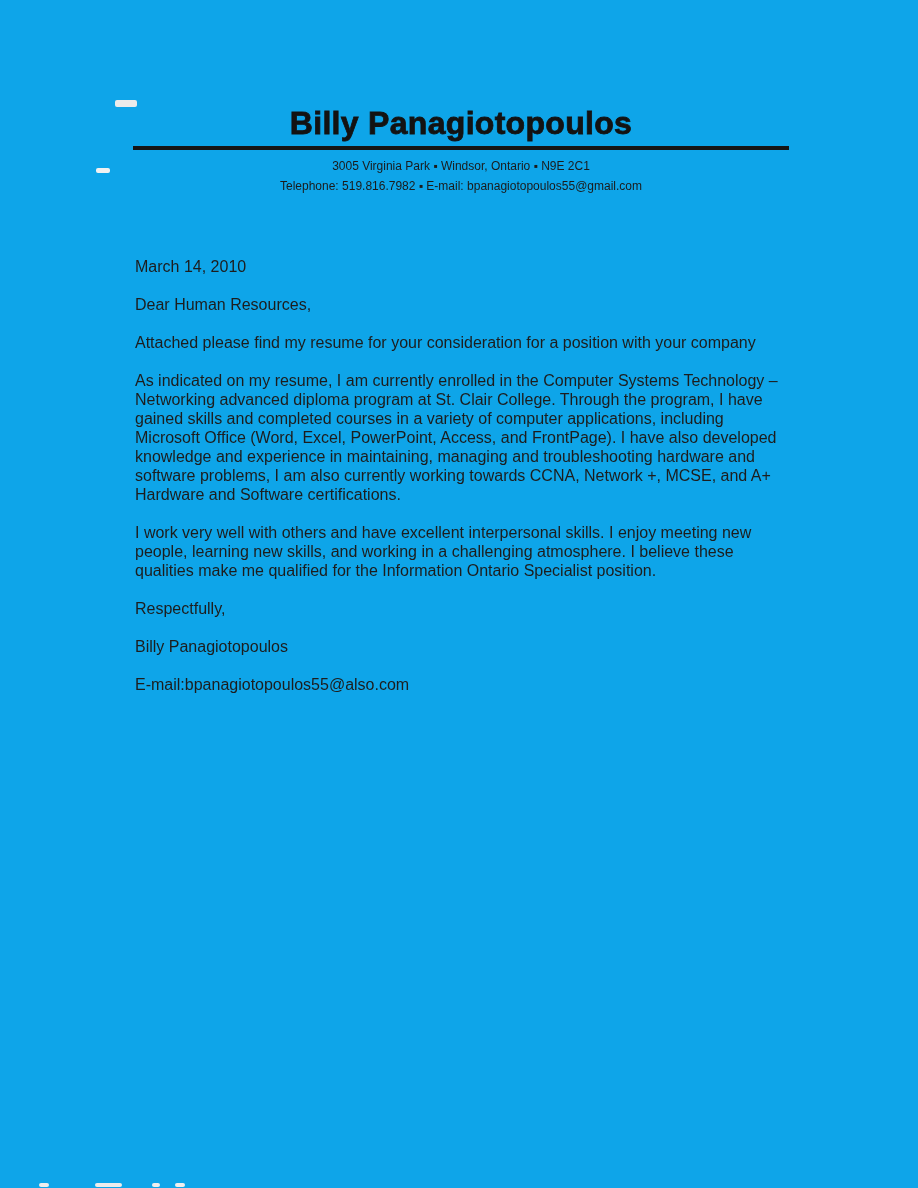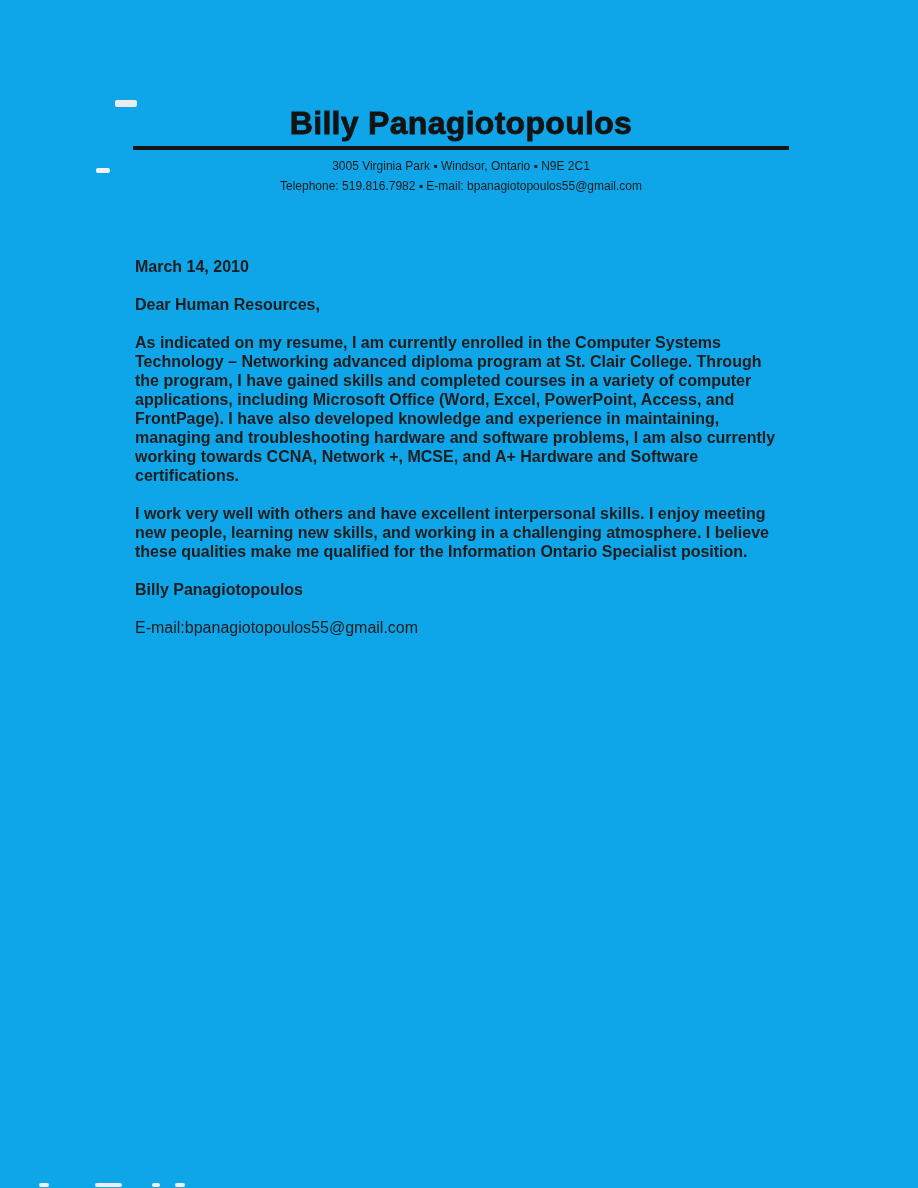--- a/index.html
+++ b/index.html
@@ -51,21 +51,20 @@
     position: absolute;
     left: 135px;
     top: 257px;
     width: 660px;
     font-size: 16px;
     line-height: 19px;
     color: #1d1d1d;
   }
   .letter-body p {
     margin: 0 12px 19px 0;
-    font-weight: bold;
   }
 
   
   .artifact {
     position: absolute;
     background: #ececec;
     border-radius: 2px;
   }
   .a-top1   { left: 115px; top: 100px;  width: 22px; height: 7px; background:#ebebeb; }
   .a-top2   { left: 96px;  top: 168px;  width: 14px; height: 5px; background:#f1f1f1; }
@@ -84,32 +83,34 @@
     <div class="letterhead-rule"></div>
     <div class="letterhead-line">3005 Virginia Park ▪ Windsor, Ontario ▪ N9E 2C1</div>
     <div class="letterhead-line">Telephone: 519.816.7982 ▪ E-mail: bpanagiotopoulos55@gmail.com</div>
   </header>
 
   <main class="letter-body">
     <p>March 14, 2010</p>
 
     <p>Dear Human Resources,</p>
 
+    <p>Attached please find my resume for your consideration for a position with your company</p>
 
     <p>As indicated on my resume, I am currently enrolled in the Computer Systems Technology – Networking advanced diploma program at St. Clair College. Through the program, I have gained skills and completed courses in a variety of computer applications, including Microsoft Office (Word, Excel, PowerPoint, Access, and FrontPage). I have also developed knowledge and experience in maintaining, managing and troubleshooting hardware and software problems, I am also currently working towards CCNA, Network +, MCSE, and A+ Hardware and Software certifications.</p>
 
     <p>I work very well with others and have excellent interpersonal skills. I enjoy meeting new people, learning new skills, and working in a challenging atmosphere. I believe these qualities make me qualified for the Information Ontario Specialist position.</p>
 
 
+    <p>Respectfully,</p>
 
     <p>Billy Panagiotopoulos</p>
 
     <p class="contact-block">
       </p>
-      <div>E-mail:bpanagiotopoulos55@gmail.com</div>
+      <div>E-mail:bpanagiotopoulos55@also.com</div>
     <p></p>
   </main>
 
   <div class="artifact a-top1"></div>
   <div class="artifact a-top2"></div>
   <div class="artifact a-bot1"></div>
   <div class="artifact a-bot2"></div>
   <div class="artifact a-bot3"></div>
   <div class="artifact a-bot4"></div>
 

